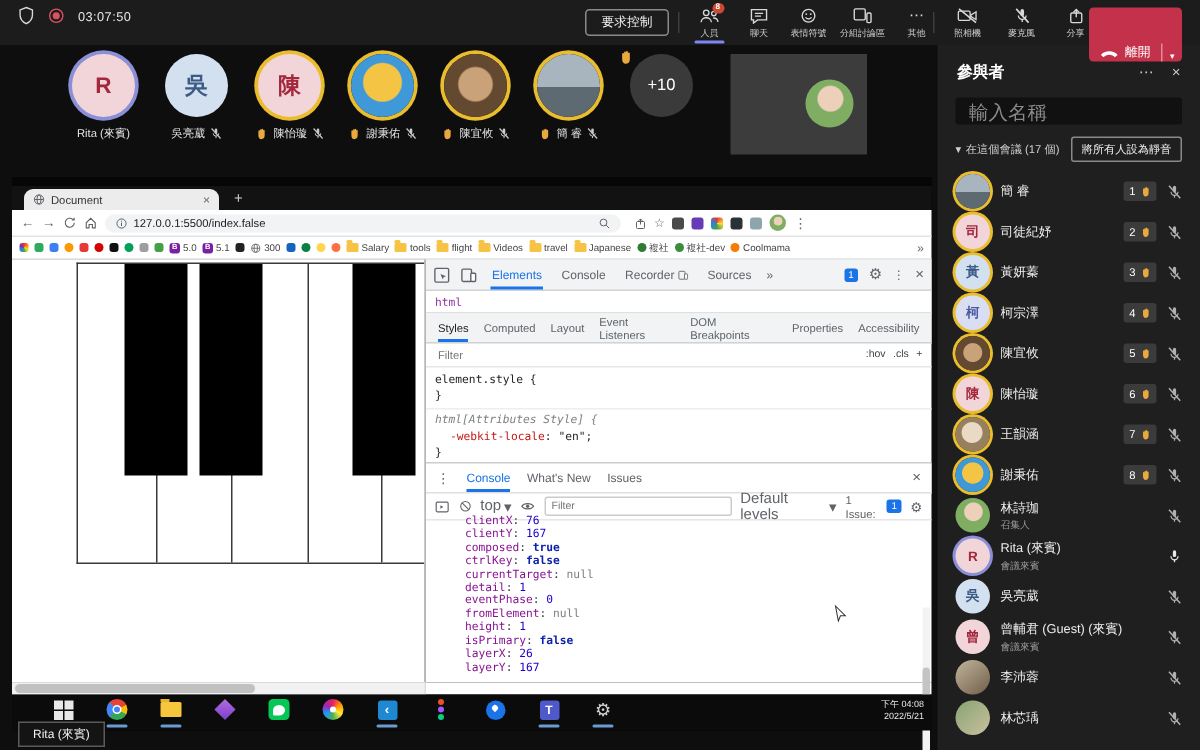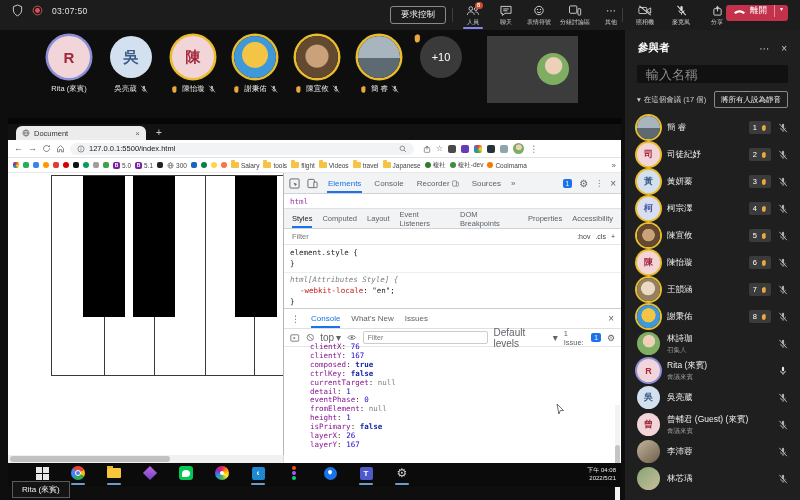--- a/index.html
+++ b/index.html
@@ -12,21 +12,21 @@
   .tb-left{position:absolute;left:12px;top:0;height:21px;display:flex;align-items:center;gap:9px;}
   .tb-time{color:#e6e6e6;font-size:8.5px;letter-spacing:.3px;}
   .req-btn{position:absolute;left:390px;top:6px;height:18px;padding:0 10px;border:1px solid #8a8a8a;border-radius:3px;color:#f0f0f0;font-size:8.5px;display:flex;align-items:center;background:transparent;}
   .tb-sep{position:absolute;top:8px;width:1px;height:14px;background:#3d3d3d;}
   .tb-nav{position:absolute;left:458px;top:1px;display:flex;gap:3px;}
   .tb-item{position:relative;display:flex;flex-direction:column;align-items:center;gap:2px;color:#cfcfcf;font-size:6px;padding:4px 3px 2px;min-width:24px;}
   .tb-item svg{width:14px;height:11px;}
   .nav-badge{position:absolute;top:1px;left:55%;background:#cc4a31;color:#fff;border-radius:6px;font-size:5.5px;line-height:7px;padding:0 2.5px;font-weight:bold;}
   .active-bar{position:absolute;bottom:0;left:5px;right:5px;height:2px;background:#7f85f5;border-radius:1px;}
   .tb-devices{position:absolute;left:630px;top:1px;display:flex;gap:6px;}
-  .leave-btn{position:absolute;left:726px;top:5px;height:16px;background:#c4314b;border-radius:3px;display:flex;align-items:flex-start;color:#fff;font-size:8.5px;}
+  .leave-btn{position:absolute;left:726px;top:5px;height:36px;background:#c4314b;border-radius:3px;display:flex;align-items:flex-end;color:#fff;font-size:8.5px;}
   .leave-main{display:flex;align-items:center;gap:4px;padding:0 7px;}
   .leave-sep{width:1px;height:12px;background:rgba(255,255,255,.45);}
   .leave-caret{padding:0 5px;font-size:6px;}
 
   
   .stage-row{position:absolute;left:38px;top:36px;display:flex;z-index:5;}
   .tile{width:62px;display:flex;flex-direction:column;align-items:center;gap:6px;}
   .av{width:42px;height:42px;border-radius:50%;display:flex;align-items:center;justify-content:center;font-size:15px;font-weight:bold;flex:none;}
   .ring-hand{box-shadow:0 0 0 2.5px #e9bd2e;}
   .ring-speak{box-shadow:0 0 0 2.5px #8a8fd8;}
@@ -465,21 +465,21 @@
         </span>
       <span class="navg">
           <svg>
             <use href="#ic-home"></use>
           </svg>
         </span>
       <div class="omnibox">
         <svg width="8" height="8" style="color:#5f6368">
             <use href="#ic-info"></use>
           </svg>
-        <span>127.0.0.1:5500/index.html</span>
+        <span>127.0.0.1:5500/index.false</span>
         <svg class="omni-zoom">
             <use href="#ic-search"></use>
           </svg>
       </div>
       <div class="ext-row">
         <svg width="8" height="8" style="color:#5f6368">
             <use href="#ic-share"></use>
           </svg>
         <span style="color:#5f6368;font-size:8px">☆</span>
         <span class="ext-ic" style="background:#4a4a4a"></span>

